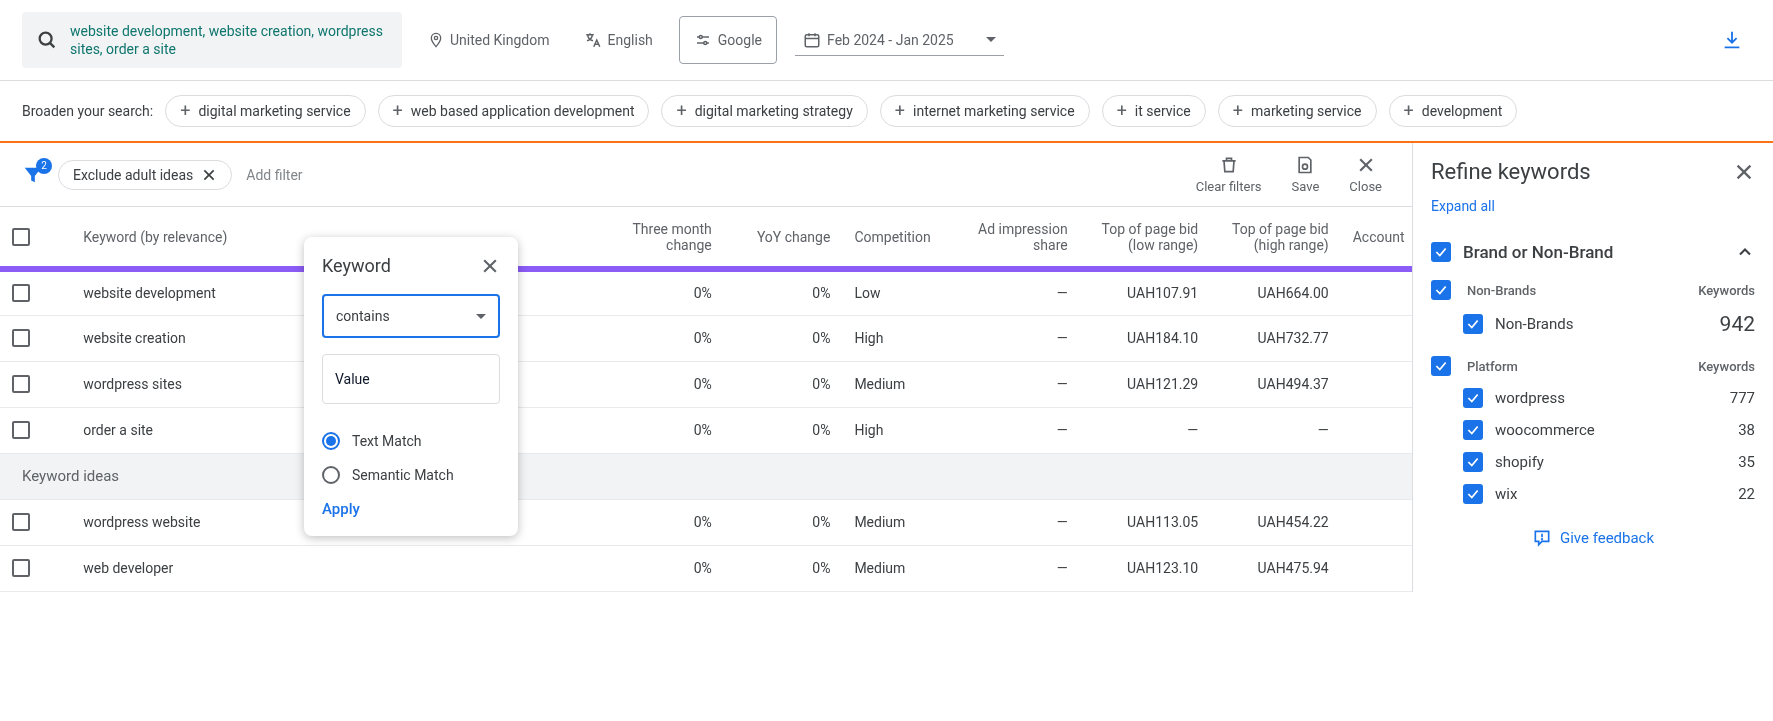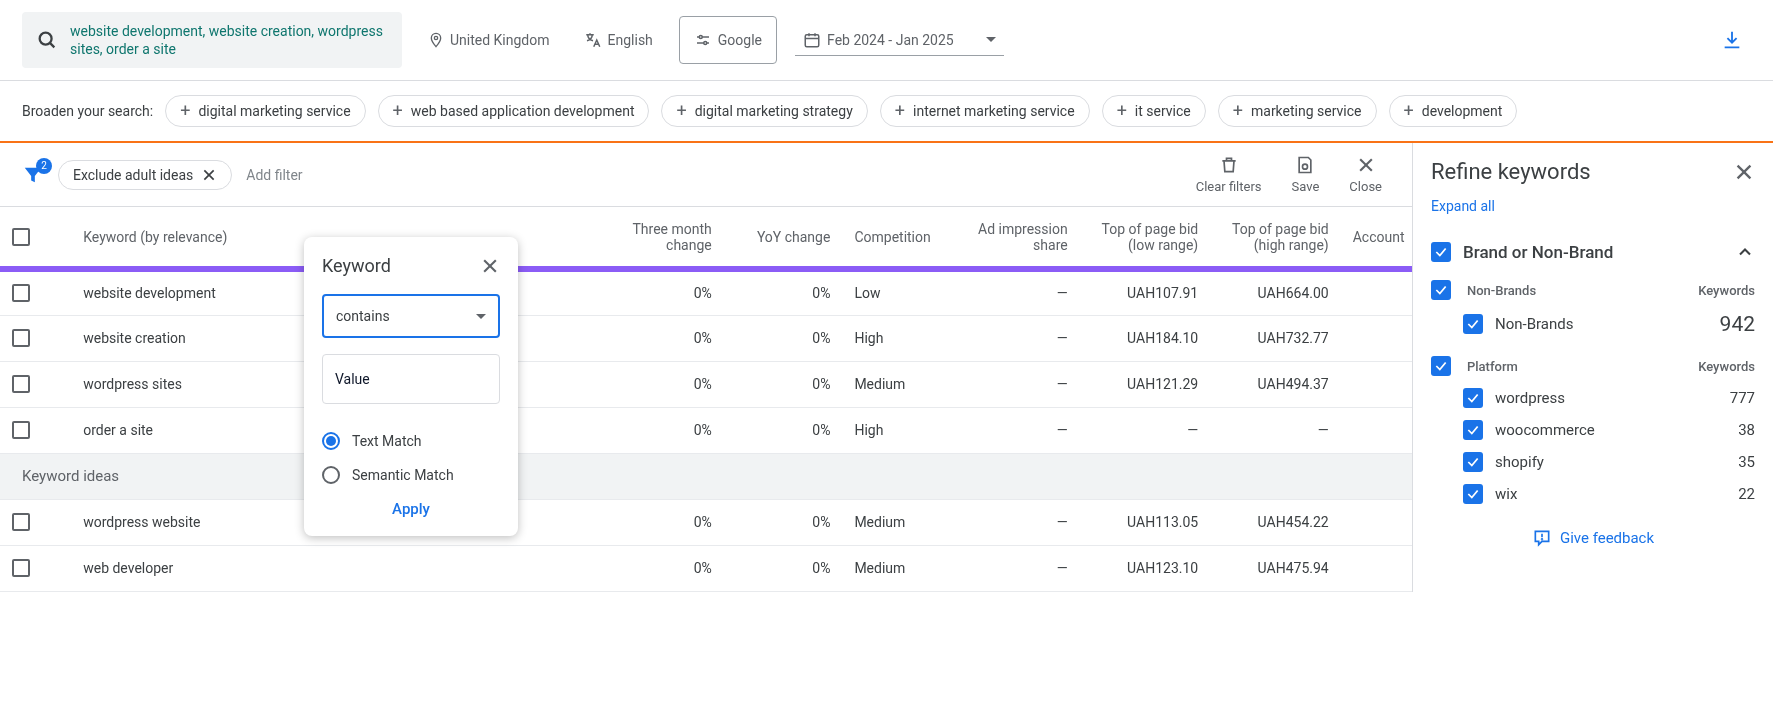--- a/index.html
+++ b/index.html
@@ -59,21 +59,21 @@
   .popover { position:absolute; top:30px; left:304px; width:214px; background:#fff; border-radius:8px; box-shadow:0 2px 10px rgba(0,0,0,.25); padding:18px; z-index:50; }
   .popover h3 { font-size:18px; font-weight:400; color:#3c4043; }
   .pophdr { display:flex; justify-content:space-between; align-items:center; margin-bottom:18px; }
   .select { border:2px solid #1a73e8; border-radius:4px; padding:12px 12px; display:flex; justify-content:space-between; align-items:center; color:#3c4043; margin-bottom:16px; cursor:pointer; }
   .arrowdown { width:0; height:0; border-left:5px solid transparent; border-right:5px solid transparent; border-top:5px solid #5f6368; }
   .valinput { border:1px solid #dadce0; border-radius:4px; padding:16px 12px; color:#0f172a; margin-bottom:28px; }
   .radiorow { display:flex; align-items:center; gap:12px; margin-bottom:16px; font-size:14px; color:#3c4043; }
   .radio { width:18px; height:18px; border:2px solid #5f6368; border-radius:50%; display:inline-flex; align-items:center; justify-content:center; flex-shrink:0; }
   .radio.on { border-color:#1a73e8; }
   .radio.on::after { content:''; width:10px; height:10px; background:#1a73e8; border-radius:50%; }
-  .apply { color:#1a73e8; font-weight:500; text-align:center; cursor:pointer; margin-top:14px; font-size:15px; }
+  .apply { color:#1a73e8; font-weight:500; text-align:left; cursor:pointer; margin-top:14px; font-size:15px; }
   .x { cursor:pointer; color:#5f6368; }
   svg { display:block; }
 </style>
 </head>
 <body>
 
 <div class="topbar">
   <div class="searchbox">
     <span class="icon">
       <svg width="22" height="22" viewBox="0 0 24 24" fill="none" stroke="#3c4043" stroke-width="2.5">

